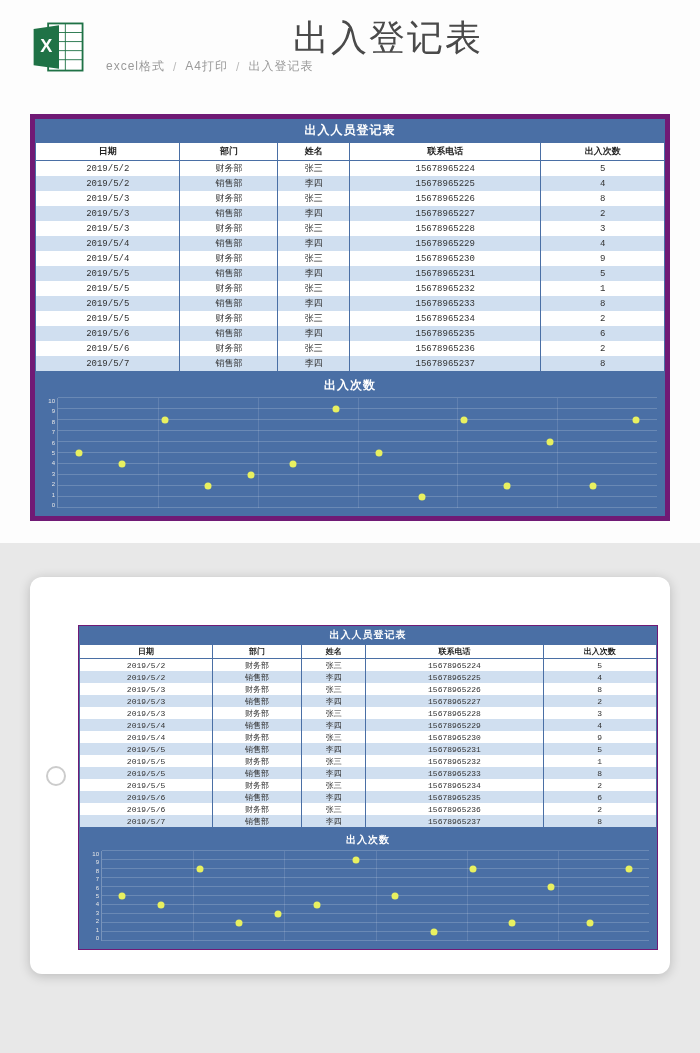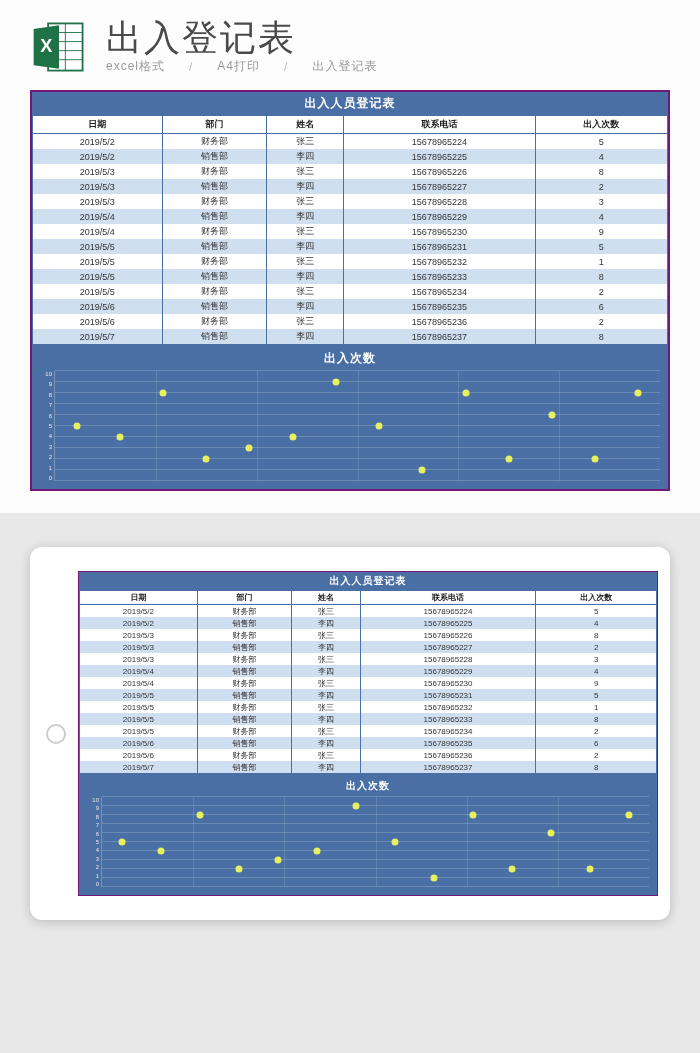--- a/index.html
+++ b/index.html
@@ -14,59 +14,61 @@
       display: flex;
       align-items: center;
       padding: 18px 30px 6px 30px;
       background: #fdfdfd;
     }
     .excel-icon {
       width: 58px;
       height: 58px;
       margin-right: 18px;
     }
-    .title-block { flex: 1; }
+    .title-block { flex: 1; text-align: center; }
     .main-title {
       font-size: 36px;
       font-weight: 300;
       color: #4a4a4a;
       letter-spacing: 2px;
       line-height: 1.05;
     }
     .subtitle-row {
       display: flex;
       align-items: center;
-      gap: 24px;
+      gap: 8px;
       color: #9a9a9a;
       font-size: 12px;
       margin-top: 2px;
       letter-spacing: 1px;
     }
     .subtitle-row .divider { color: #bbb; }
     .sheet-wrap {
       background: #fdfdfd;
       padding: 8px 30px 22px 30px;
     }
     .sheet {
-      border: 2px solid #701a75;
+      border: 5px solid #701a75;
       background: #e5e5e5;
+      margin-top: 24px;
     }
     .table-title {
       background: #4a6fa5;
       color: #fff;
       text-align: center;
       font-size: 12px;
       font-weight: bold;
       padding: 3px 0;
       letter-spacing: 1px;
     }
     table {
       width: 100%;
       border-collapse: collapse;
       font-size: 9px;
+      font-family: Liberation Mono, monospace;
     }
     thead th {
       background: #fff;
       color: #222;
       font-weight: bold;
       padding: 2px 3px;
       text-align: center;
       border: 1px solid #4a6fa5;
     }
     tbody td {

